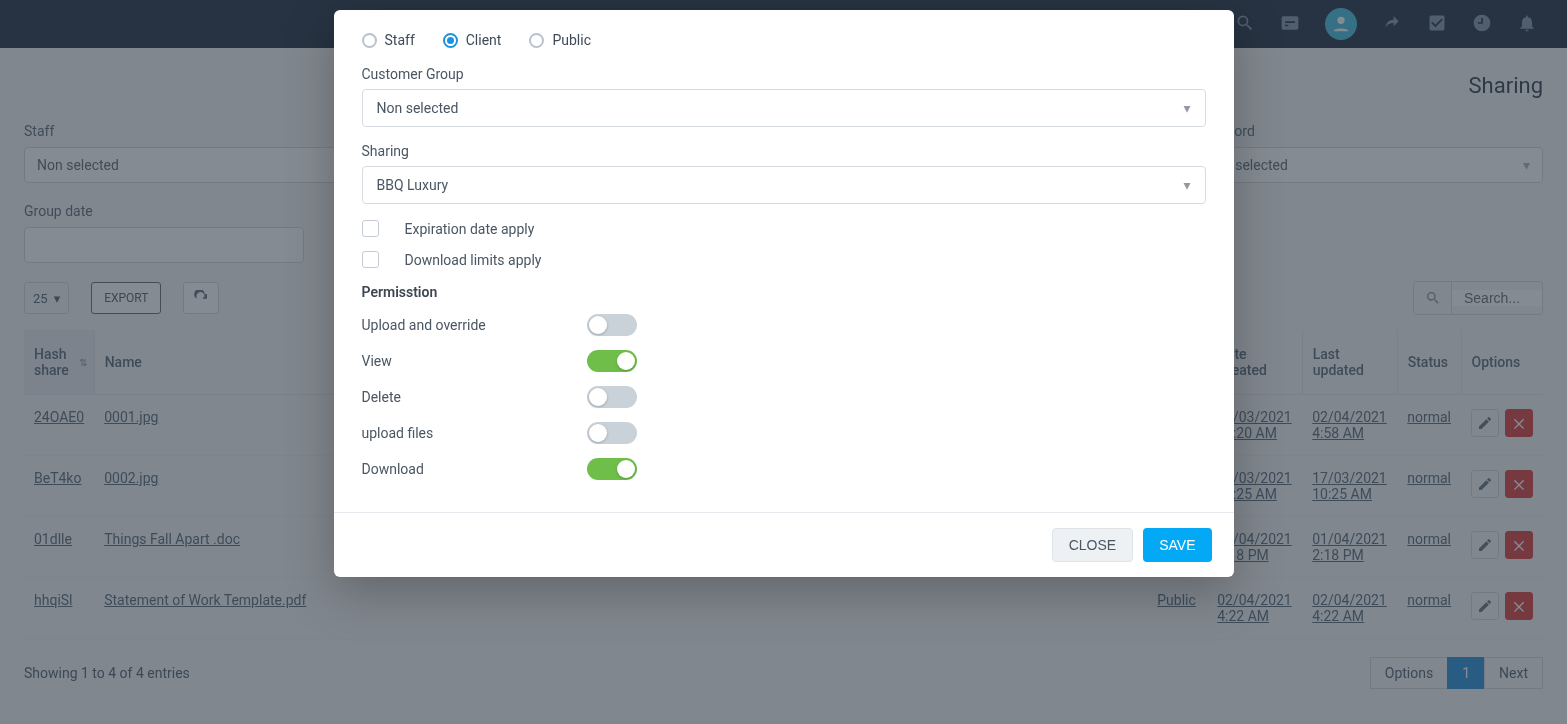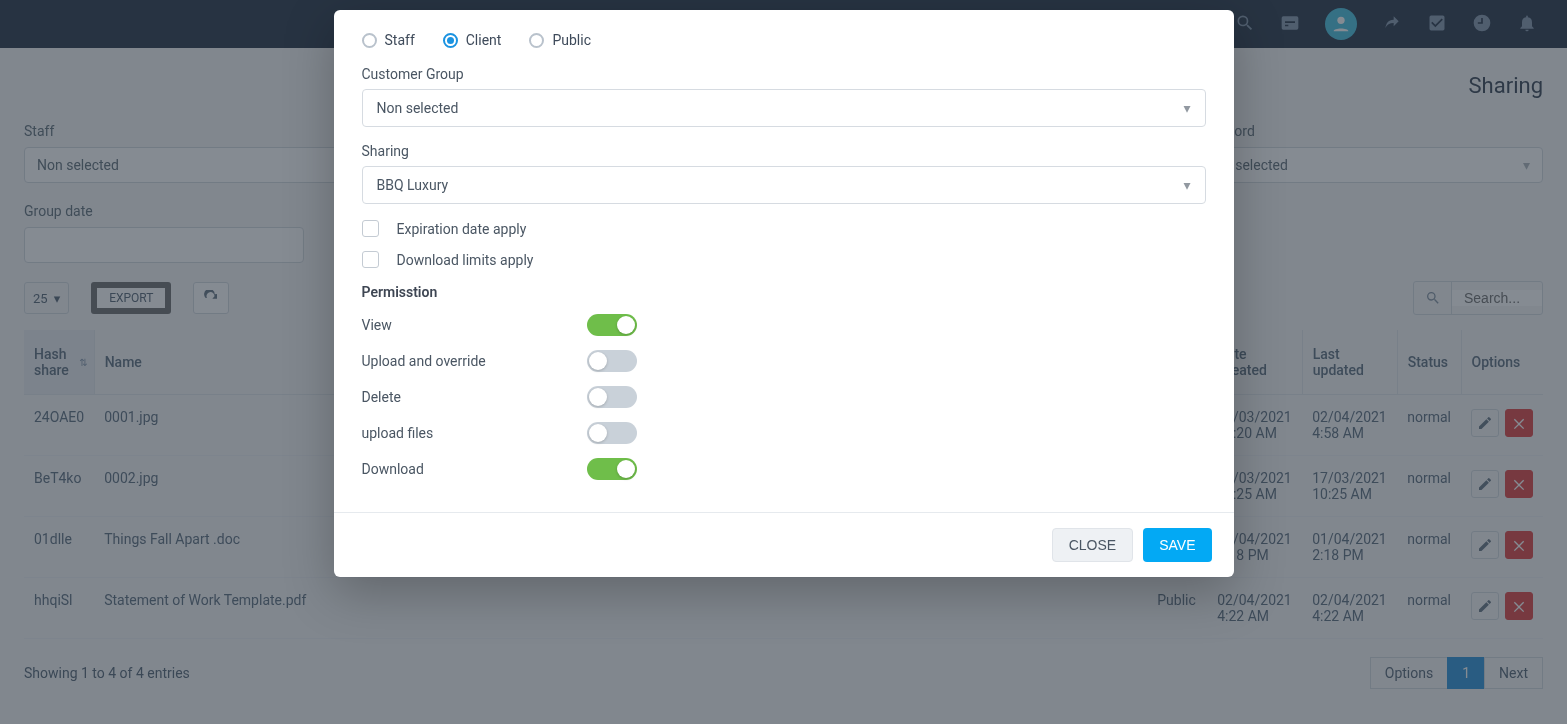--- a/index.html
+++ b/index.html
@@ -60,21 +60,21 @@
     .filters2 { display: flex; gap: 20px; margin-bottom: 18px; }
 
     .toolbar-row { display: flex; align-items: center; justify-content: space-between; margin-bottom: 15px; }
     .toolbar-left { display: flex; gap: 22px; align-items: center; }
     .page-size {
       height: 32px; border: 1px solid #d6dbe1; border-radius: 3px;
       padding: 0 8px; display: flex; align-items: center; gap: 6px;
       font-size: 13px; color: #5c6b7a;
     }
     .btn-outline {
-      height: 32px; border: 6px solid #737373; border-radius: 3px;
+      height: 32px; border: 1px solid #737373; border-radius: 3px;
       background: #fff; padding: 0 12px; font-size: 12px; color: #5c6b7a;
       display: flex; align-items: center; cursor: pointer;
     }
     .btn-icon {
       height: 32px; width: 36px; border: 1px solid #d6dbe1; border-radius: 3px;
       background: #fff; display: flex; align-items: center; justify-content: center;
       cursor: pointer;
     }
     .search-wrap {
       height: 34px; border: 1px solid #d6dbe1; border-radius: 3px; display: flex;
@@ -91,21 +91,21 @@
 
     
     .table { width: 100%; border-collapse: collapse; }
     .table th {
       text-align: left; font-weight: 500; color: #637383; font-size: 14px;
       padding: 16px 10px; border-bottom: 1px solid #e3e7eb; border-right: 1px solid #e3e7eb;
       position: relative; vertical-align: middle;
     }
     .table th:last-child { border-right: none; }
     .table th.sorted { background: #eceef1; }
-    .table td { padding: 14px 10px; border-bottom: 1px solid #edf0f3; color: #637383; vertical-align: top; font-size: 14px; }
+    .table td { padding: 14px 10px; border-bottom: 1px solid #edf0f3; color: #637383; vertical-align: top; font-size: 14px; text-decoration: underline; }
     .status-normal { color: #6fbe4a; }
     .row-options { display: flex; gap: 6px; justify-content: flex-end; }
     .opt-btn {
       width: 28px; height: 28px; border-radius: 3px; border: 1px solid #d6dbe1;
       display: flex; align-items: center; justify-content: center; cursor: pointer;
     }
     .opt-btn.danger { background: #e04b4b; border-color: #e04b4b; }
 
     .table-footer {
       display: flex; justify-content: space-between; align-items: center;
@@ -151,21 +151,21 @@
     .radio.checked::after { content: ''; width: 7px; height: 7px; background: #1b93e1; border-radius: 50%; }
 
     .form-group { margin-bottom: 16px; }
     .form-label { color: #4a5663; font-size: 14px; margin-bottom: 7px; display: block; }
     .form-select {
       width: 100%; height: 38px; border: 1px solid #d6dbe1; border-radius: 4px;
       padding: 0 14px; display: flex; align-items: center; justify-content: space-between;
       color: #4a5663; cursor: pointer;
     }
 
-    .check-row { display: flex; align-items: center; gap: 18px; margin-bottom: 14px; color: #4a5663; cursor: pointer; }
+    .check-row { display: flex; align-items: center; gap: 26px; margin-bottom: 14px; color: #4a5663; cursor: pointer; }
     .checkbox {
       width: 17px; height: 17px; border: 1.5px solid #c4cbd3; border-radius: 3px;
     }
 
     .section-title { font-weight: 600; color: #3e4653; margin: 16px 0 14px; font-size: 14px; }
     .perm-row {
       display: flex; align-items: center; margin-bottom: 14px;
     }
     .perm-row .plabel { width: 225px; color: #4a5663; font-size: 14px; }
     .toggle {
@@ -449,26 +449,26 @@
         <span>Expiration date apply</span>
       </div>
       <div class="check-row">
         <span class="checkbox"></span>
         <span>Download limits apply</span>
       </div>
 
       <div class="section-title">Permisstion</div>
 
       <div class="perm-row">
+        <span class="plabel">Upload and override</span>
+        <span class="toggle off"></span>
+      </div>
+      <div class="perm-row">
         <span class="plabel">View</span>
         <span class="toggle on"></span>
-      </div>
-      <div class="perm-row">
-        <span class="plabel">Upload and override</span>
-        <span class="toggle off"></span>
       </div>
       <div class="perm-row">
         <span class="plabel">Delete</span>
         <span class="toggle off"></span>
       </div>
       <div class="perm-row">
         <span class="plabel">upload files</span>
         <span class="toggle off"></span>
       </div>
       <div class="perm-row">

